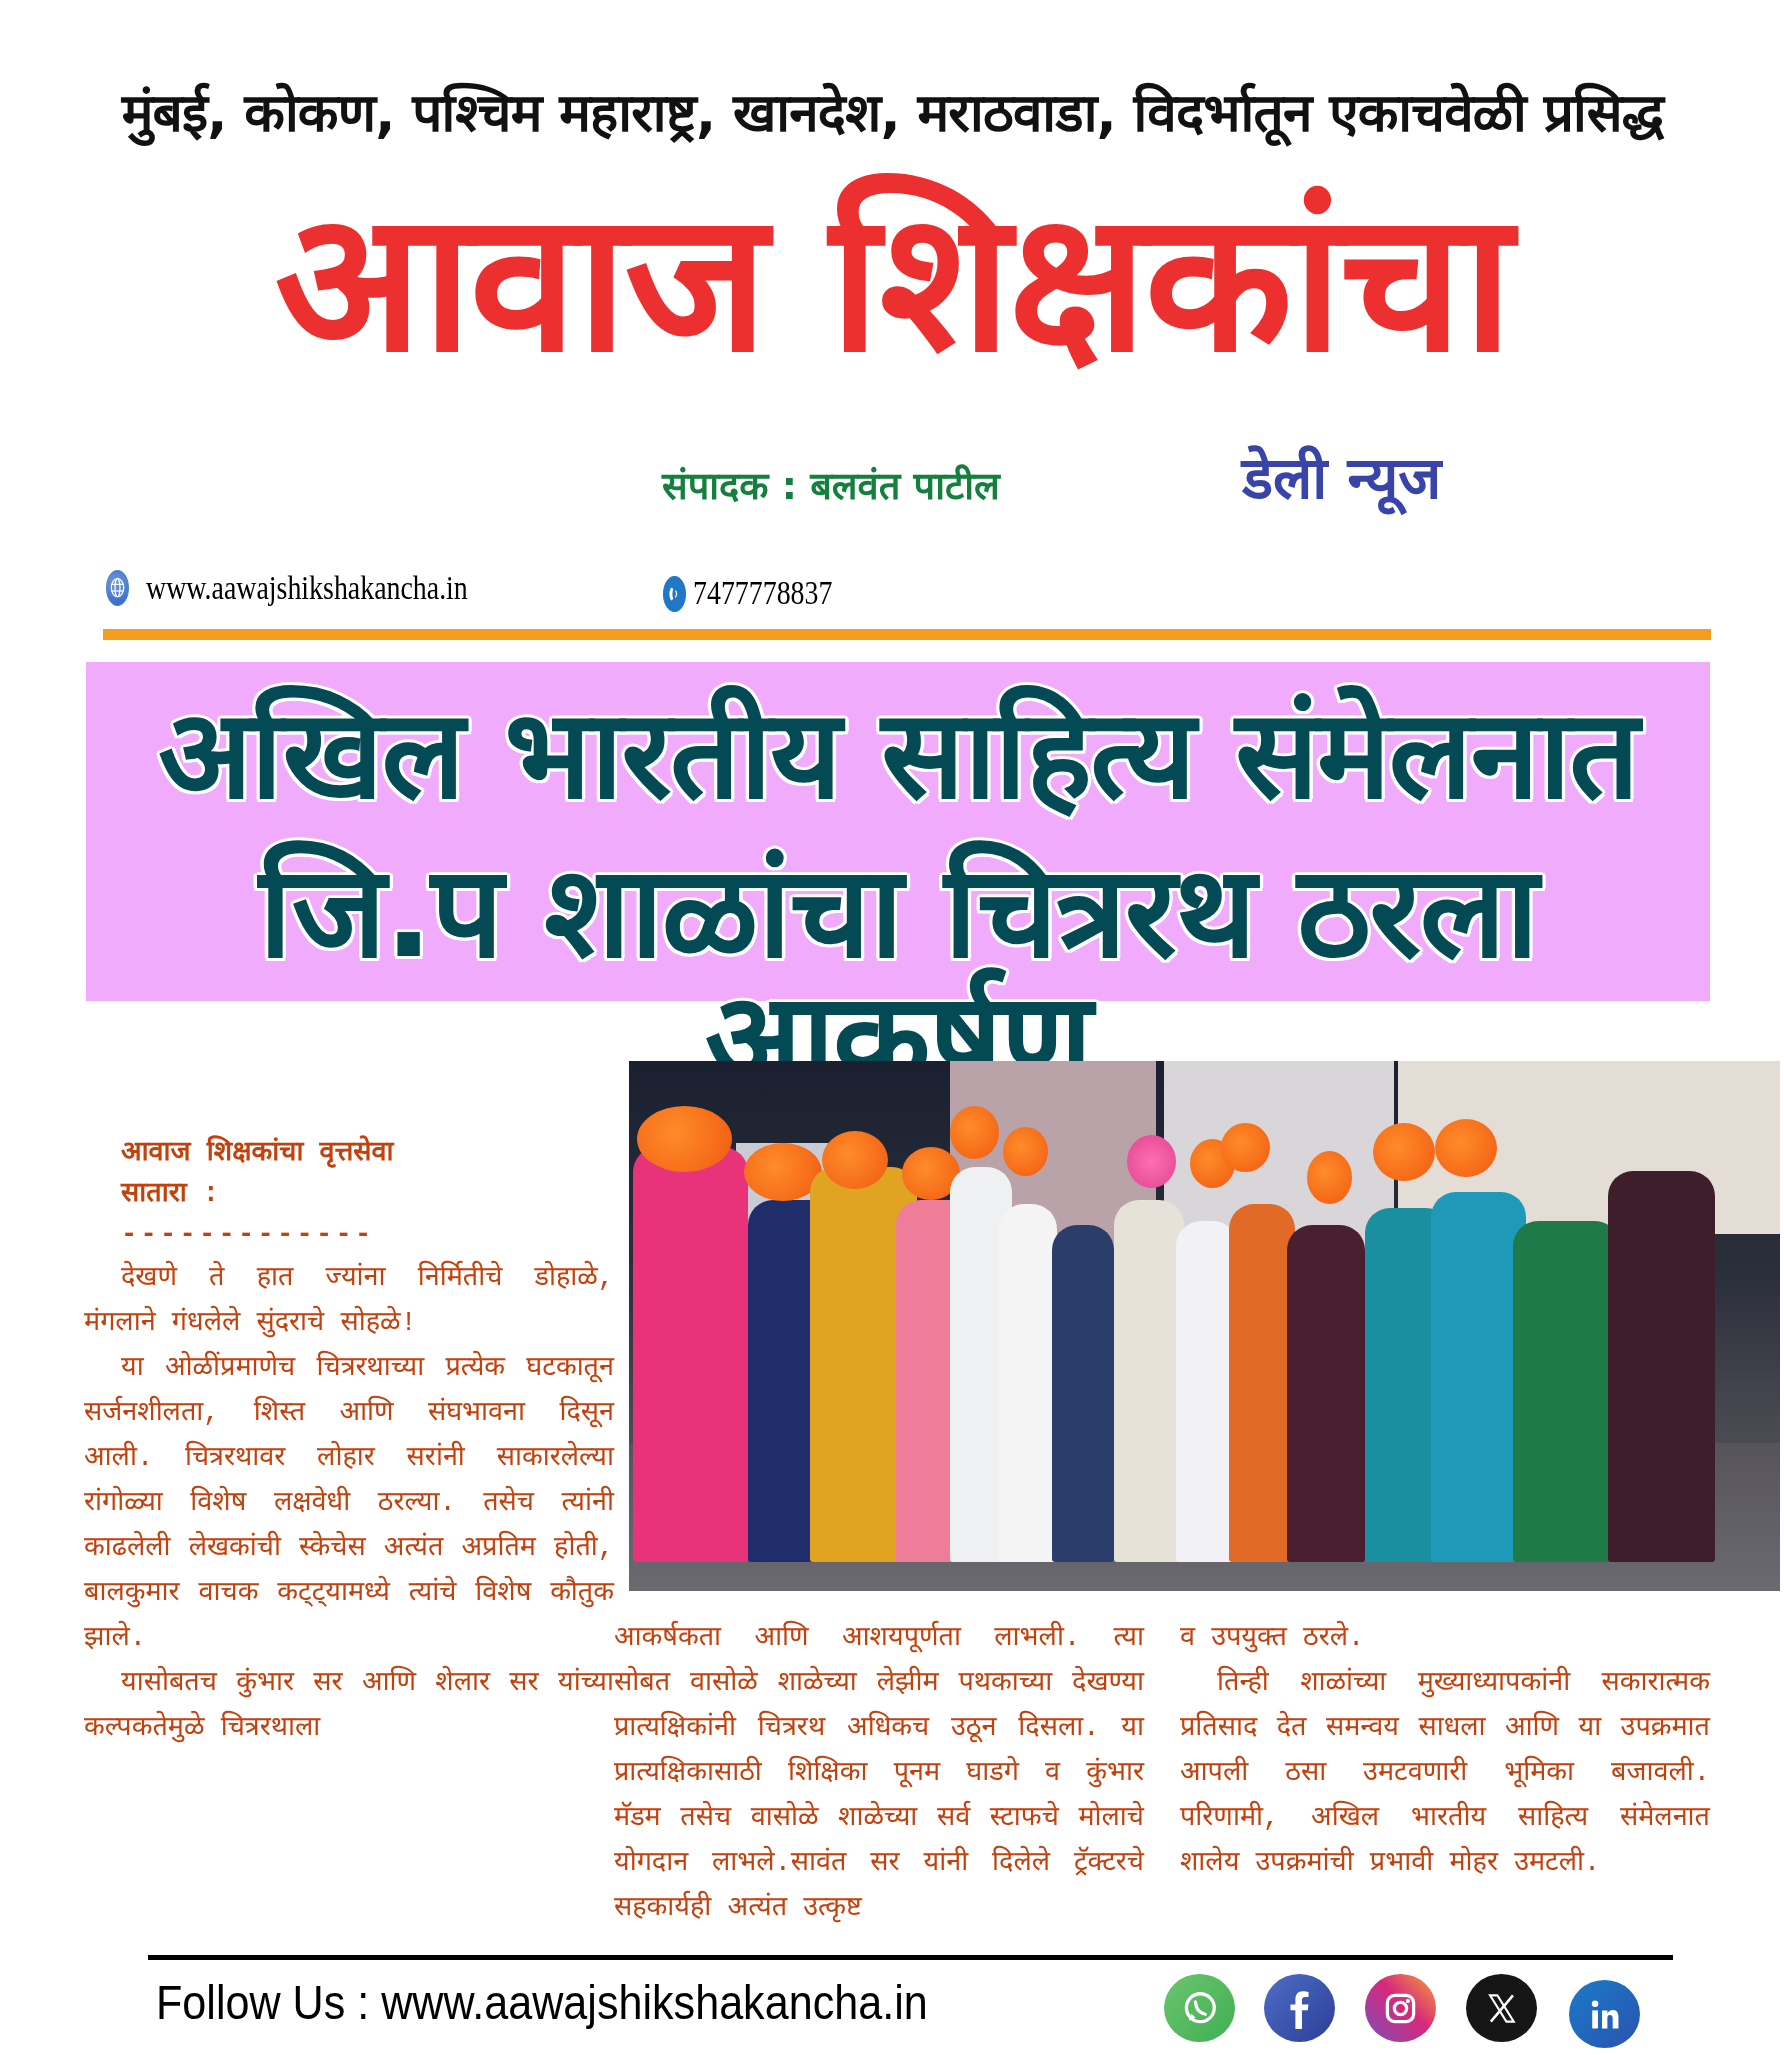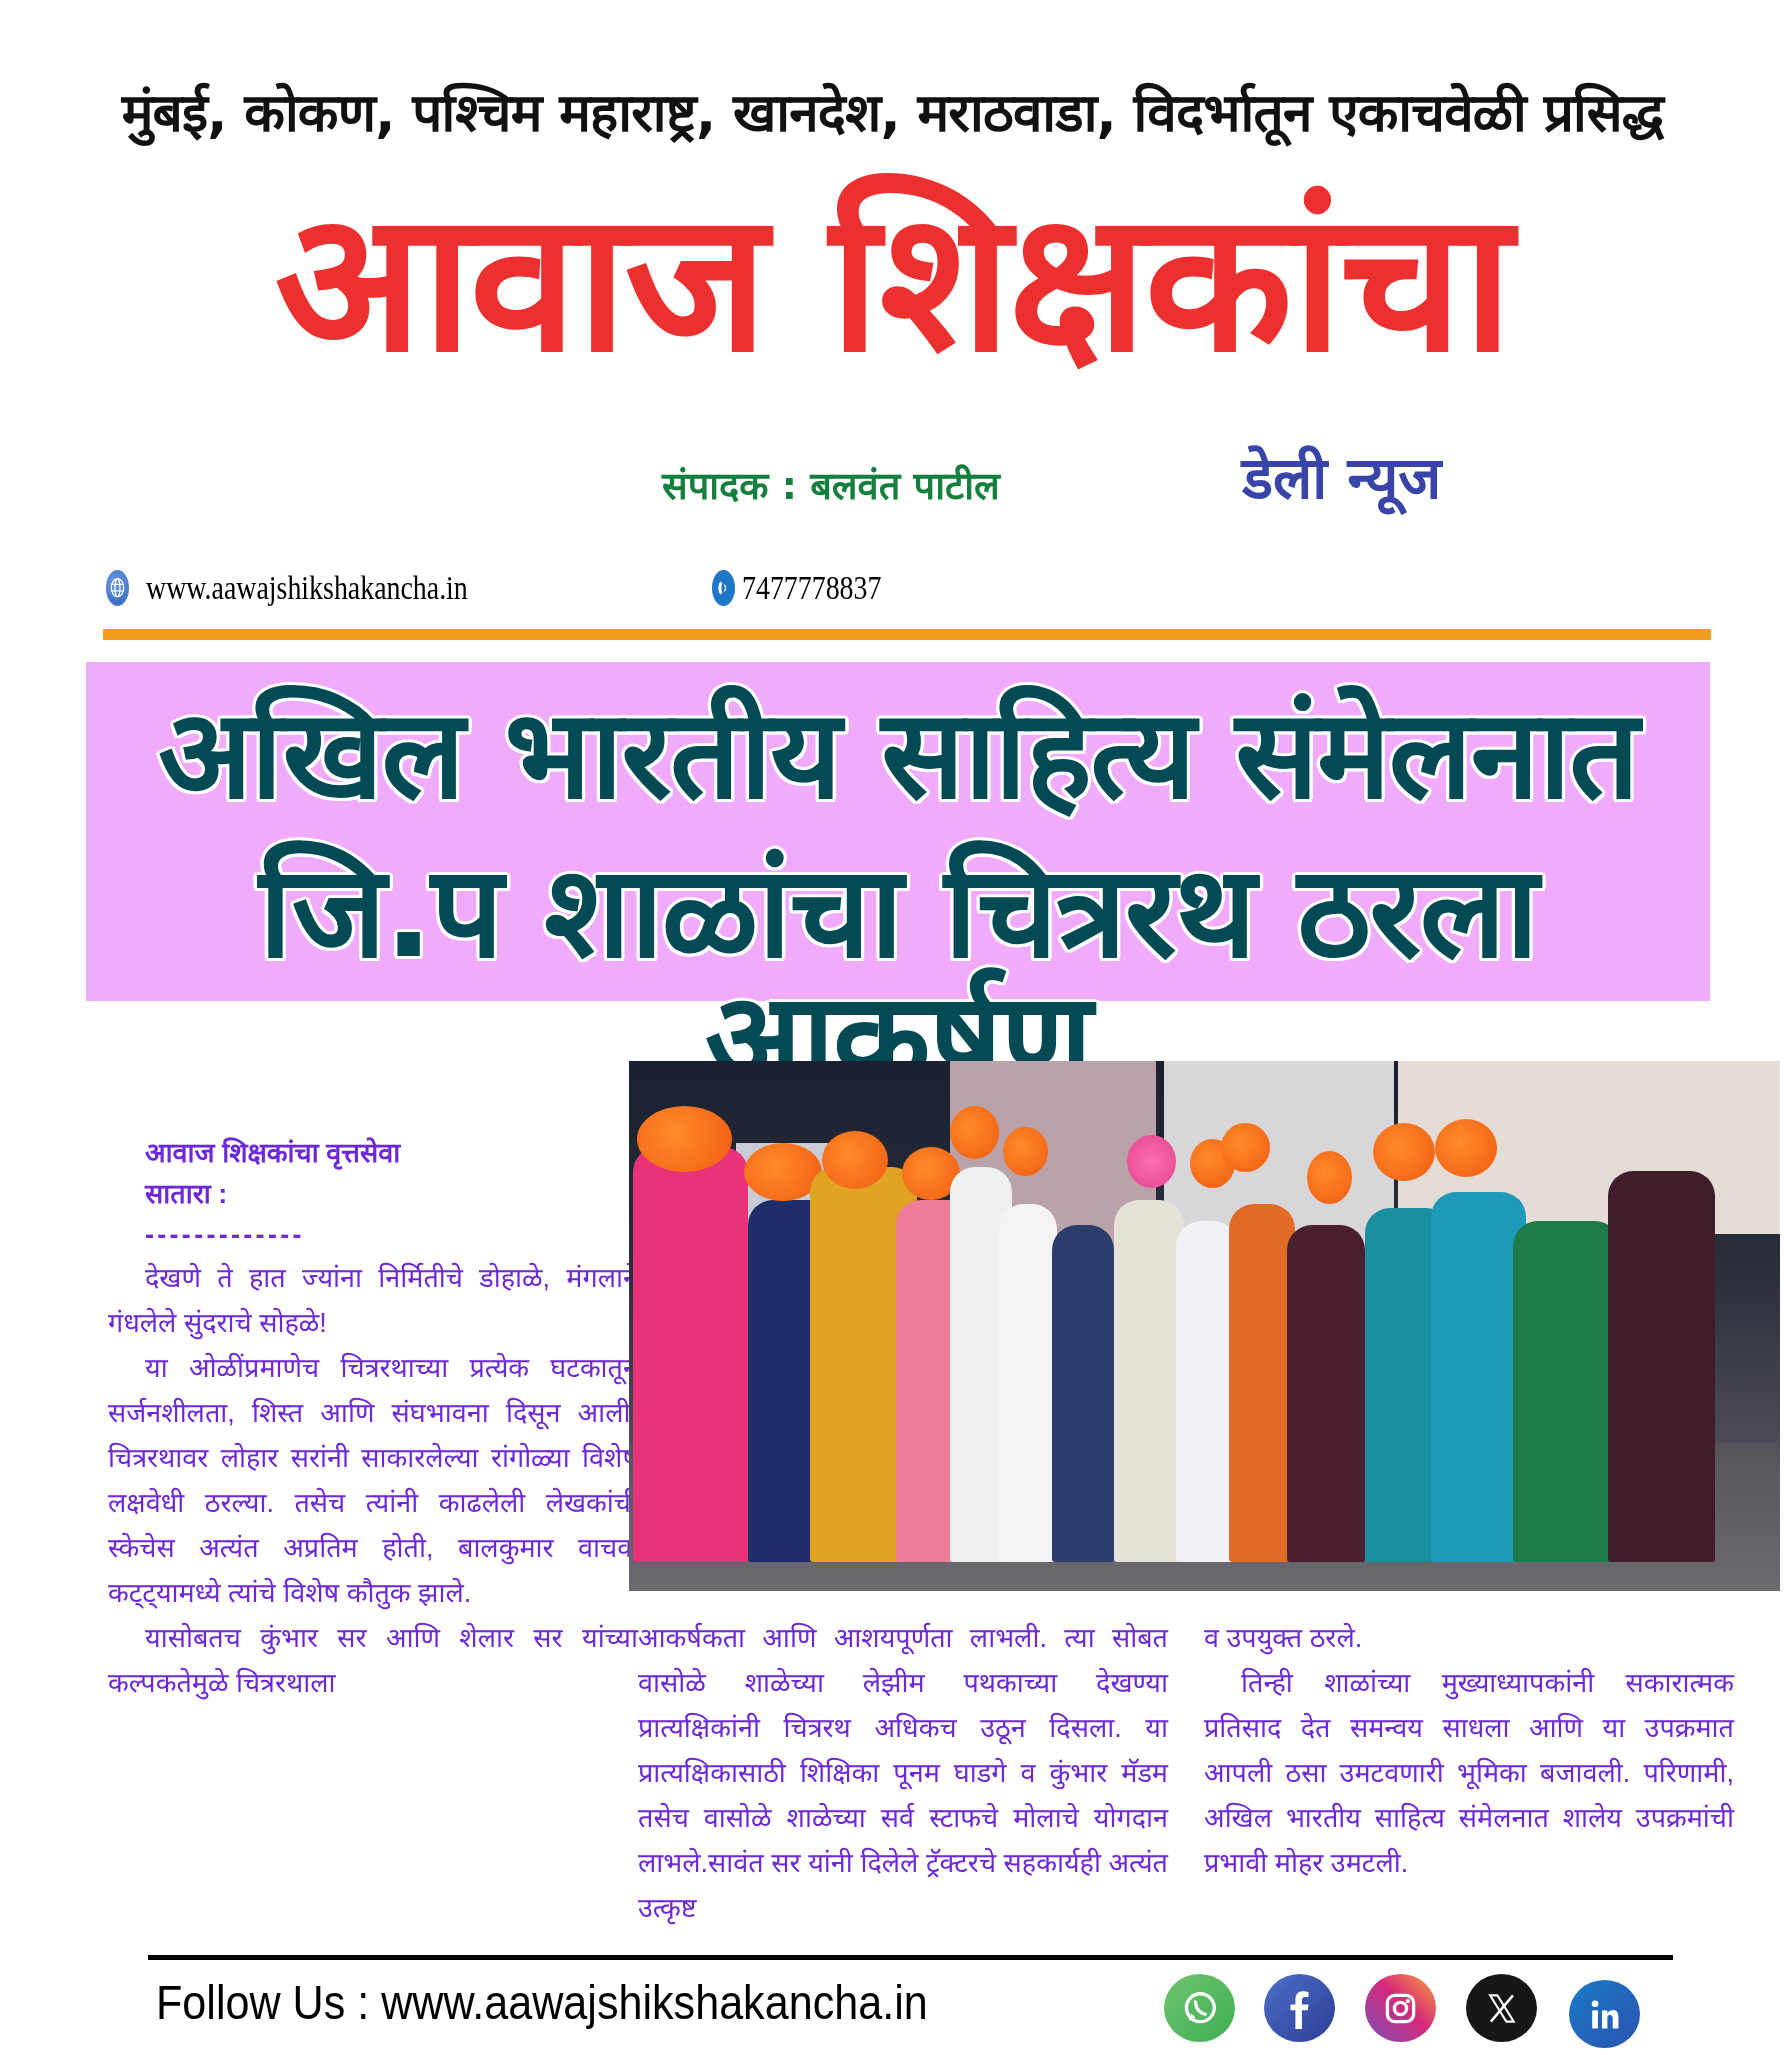--- a/index.html
+++ b/index.html
@@ -59,21 +59,21 @@
     font-size: 123px; font-weight: bold; color: #044a54; line-height: 1;
     letter-spacing: -1.6px; font-family: "DejaVu Sans", sans-serif;
     text-shadow:
       3.3px 0 0 #fff, -3.3px 0 0 #fff, 0 3.3px 0 #fff, 0 -3.3px 0 #fff,
       2.5px 2.5px 0 #fff, -2.5px -2.5px 0 #fff, 2.5px -2.5px 0 #fff, -2.5px 2.5px 0 #fff;
   }
   .headline-line.l1 { top: 31px; }
   .headline-line.l2 { top: 187px; font-size: 127px; }
 
   
-  .col { font-size: 27px; line-height: 45px; color: #6d28d9; text-align: justify; font-family: Liberation Sans, sans-serif; margin-left: 24px; }
+  .col { font-size: 27px; line-height: 45px; color: #c2410c; text-align: justify; font-family: Liberation Mono, monospace; }
   .col p { text-indent: 37px; }
   .col p.noindent { text-indent: 0; }
   .col-left { left: 84px; width: 530px; top: 1133px; }
   .byline { font-weight: bold; font-size: 27px; line-height: 41px; margin-left: 37px; }
   .dashes { margin-left: 37px; font-size: 27px; font-weight: bold; letter-spacing: 3.3px; line-height: 41px; }
 
   .photo {
     left: 629px; top: 1061px; width: 1151px; height: 530px; overflow: hidden;
     background: linear-gradient(180deg, #1a2030 0%, #2b2f3a 40%, #4a4a52 70%, #5a5860 100%);
   }
@@ -111,21 +111,21 @@
     <span class="contact-icon">
       <svg width="15" height="21.4" viewBox="0 0 36 52">
           <ellipse cx="18" cy="26" rx="15" ry="22" fill="none" stroke="#fff" stroke-width="3"></ellipse>
           <ellipse cx="18" cy="26" rx="6" ry="22" fill="none" stroke="#fff" stroke-width="3"></ellipse>
           <line x1="3" y1="18" x2="33" y2="18" stroke="#fff" stroke-width="3"></line>
           <line x1="3" y1="34" x2="33" y2="34" stroke="#fff" stroke-width="3"></line>
         </svg>
     </span>
     <span class="contact-text">www.aawajshikshakancha.in</span>
   </div>
-  <div class="contact-item" style="left:712px;">
+  <div class="contact-item" style="left:663px;align-items:flex-end;">
     <span class="contact-icon phone">
       <svg width="12.3" height="18" viewBox="0 0 30 44">
           <path d="M8 6 C2 14 2 30 8 38 L13 34 C10 28 10 16 13 10 Z" fill="#fff"></path>
           <path d="M18 14 Q24 22 18 30" stroke="#fff" stroke-width="3" fill="none"></path>
         </svg>
     </span>
     <span class="contact-text">7477778837</span>
   </div>
 </div>
 

